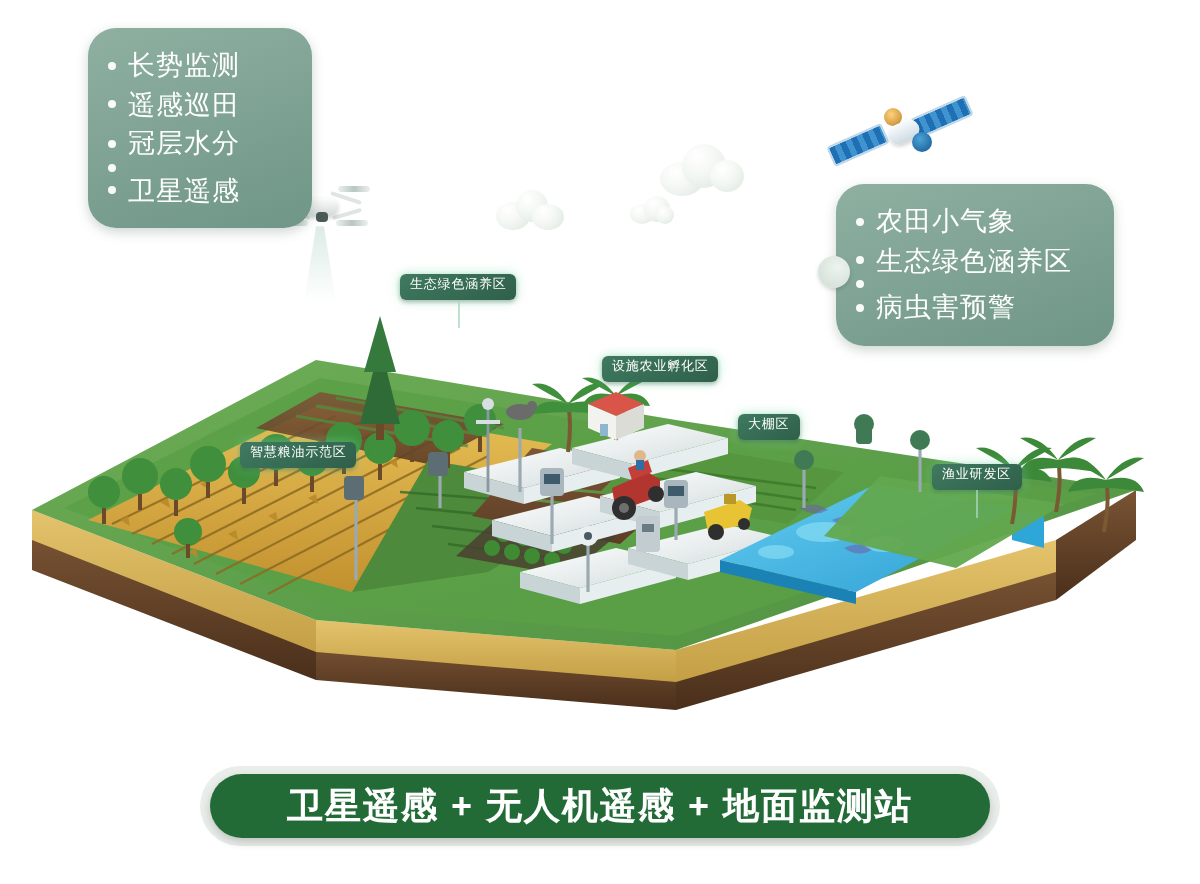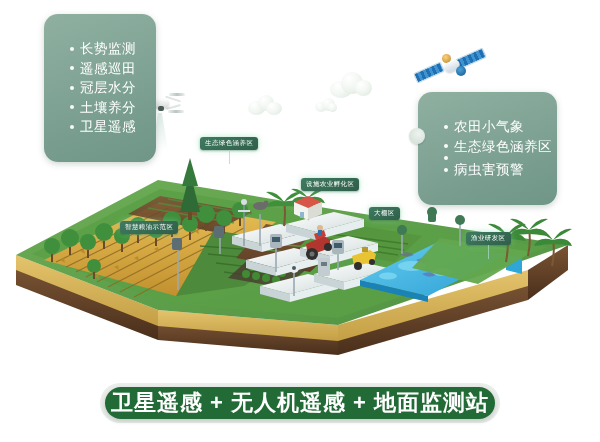--- a/index.html
+++ b/index.html
@@ -5,21 +5,21 @@
   html,body{margin:0;padding:0;background:#ffffff;}
   body{width:600px;height:442px;overflow:hidden;position:relative;
        font-family:"Liberation Sans","DejaVu Sans",sans-serif;}
   #stage{position:absolute;inset:0;background:#ffffff;}
 
   
   .panel{position:absolute;border-radius:14px;
          background:linear-gradient(160deg,#8fb0a1 0%,#7da193 55%,#6f9687 100%);
          box-shadow:0 2px 6px rgba(60,90,75,.25);
          padding:9px 12px 9px 10px;box-sizing:border-box;}
-  .panel ul{margin:16px;padding:0;list-style:none;}
+  .panel ul{margin:0;padding:0;list-style:none;}
   .panel li{display:flex;align-items:center;gap:6px;color:#ffffff;
             font-size:13.5px;line-height:19.5px;white-space:nowrap;
             letter-spacing:.5px;font-weight:400;}
   .panel li .dot{width:4px;height:4px;border-radius:50%;background:#ffffff;
                  flex:0 0 4px;opacity:.95;}
   #panel-left{left:44px;top:14px;width:112px;}
   #panel-right{left:418px;top:92px;width:139px;}
   
   #panel-right .nub{position:absolute;left:-9px;top:36px;width:16px;height:16px;
         border-radius:50%;background:radial-gradient(circle at 60% 35%,#eef3ef,#cddcd2);
@@ -96,21 +96,21 @@
   #tag-facility{left:301px;top:178px;}
   #tag-green{left:369px;top:207px;}
   #tag-fish{left:466px;top:232px;}
 
   
   #banner-wrap{position:absolute;left:100px;top:383px;width:400px;height:40px;
        border-radius:20px;background:#e9eeea;}
   #banner{position:absolute;left:5px;top:4px;width:390px;height:32px;
        border-radius:16px;background:#236b36;display:flex;align-items:center;
        justify-content:center;box-shadow:0 2px 5px rgba(0,0,0,.18);}
-  #banner span{color:#ffffff;font-size:22px;font-weight:bold;letter-spacing:1px;
+  #banner span{color:#ffffff;font-size:18px;font-weight:bold;letter-spacing:1px;
        white-space:nowrap;}
 </style>
 </head>
 <body>
 
 <div id="stage">
 
   <div class="cloud" id="cloud-a">
     <i></i>
       <i></i>
@@ -491,21 +491,20 @@
       <li>
           <span class="dot"></span>
           <span>遥感巡田</span>
         </li>
       <li>
           <span class="dot"></span>
           <span>冠层水分</span>
         </li>
       <li>
           <span class="dot"></span>
-          <span>土壤养分</span>
         </li>
       <li>
           <span class="dot"></span>
           <span>卫星遥感</span>
         </li>
     </ul>
   </div>
 
   <div class="panel" id="panel-right">
     <span class="nub"></span>

